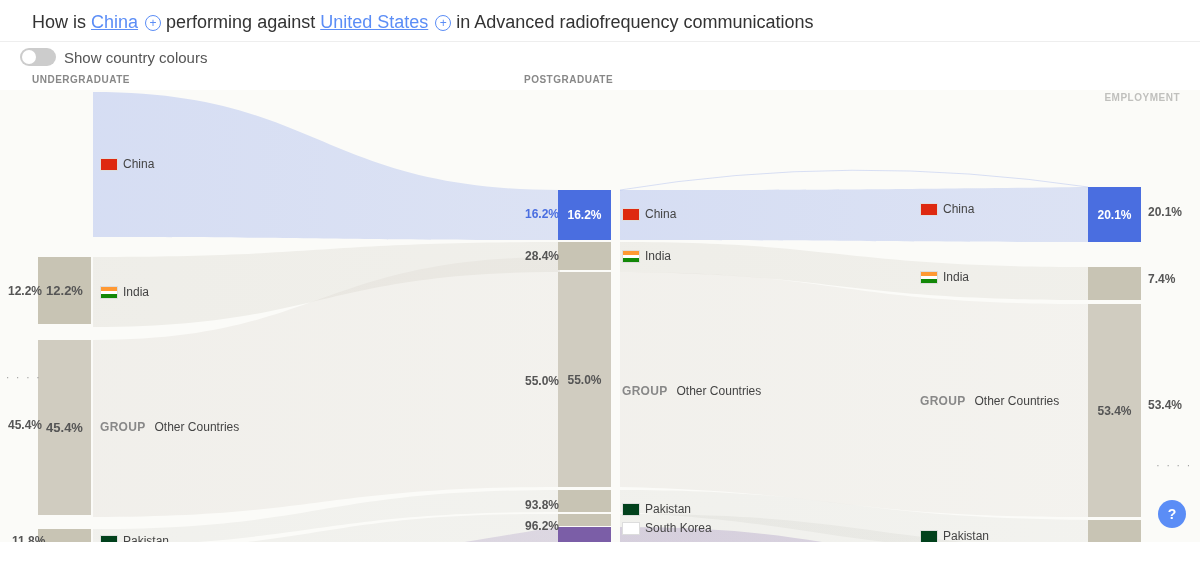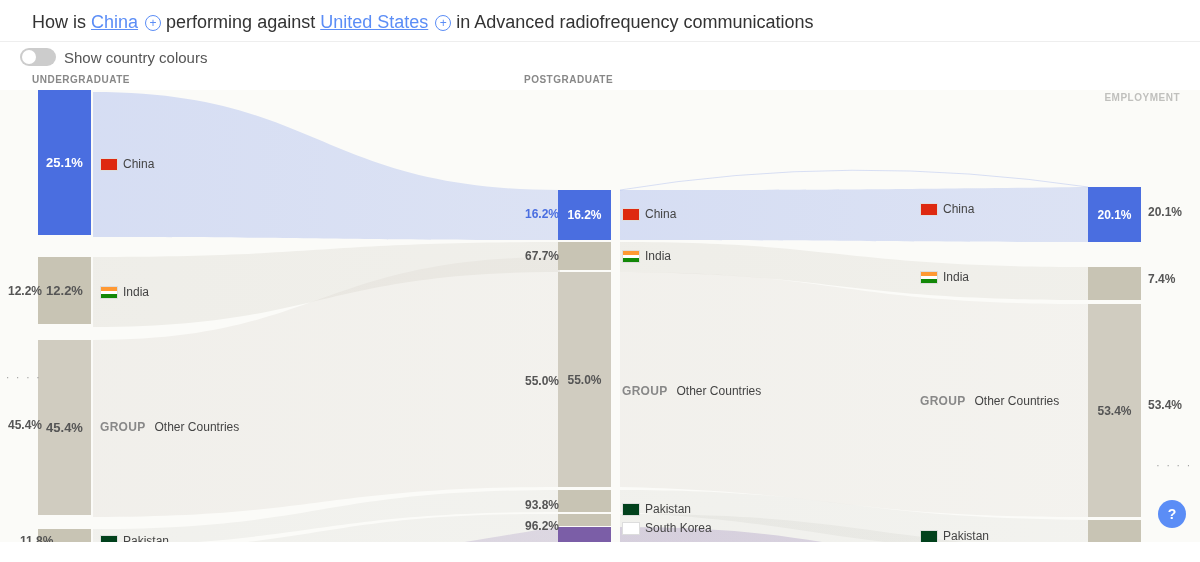--- a/index.html
+++ b/index.html
@@ -234,23 +234,20 @@
     <path d="M 620 442 C 840 442, 840 462, 1088 482 L 1088 512 C 840 512, 840 475, 620 475 Z" fill="url(#grad-sk)" opacity="0.45"></path>
 
     <path d="M 620 455 C 840 455, 840 490, 1088 498 L 1088 535 C 840 535, 840 510, 620 500 Z" fill="url(#grad-us)" opacity="0.65"></path>
 
     <path d="M 620 118 Q 850 80 1088 115" stroke="#4a6ee0" stroke-width="1" fill="none" opacity="0.2"></path>
 
     <path d="M 620 477 Q 850 500 1088 515" stroke="#7b5ea7" stroke-width="2.5" fill="none" opacity="0.5"></path>
     <path d="M 560 478 Q 300 490 93 515" stroke="#7b5ea7" stroke-width="2.5" fill="none" opacity="0.4"></path>
   </svg>
 
-  <div class="bar" style="left:38px; top:18px; width:53px; height:145px; background:#4a6ee0; font-size:13px;">
-    <span>25.1%</span>
-  </div>
 
   <div class="bar" style="left:38px; top:185px; width:53px; height:67px; background:#c8c4b4; color:#555; font-size:13px;">
     <span>12.2%</span>
   </div>
 
   <div class="bar" style="left:38px; top:268px; width:53px; height:175px; background:#d0ccc0; color:#555; font-size:13px;">
     <span>45.4%</span>
   </div>
 
   <div class="bar" style="left:38px; top:457px; width:53px; height:26px; background:#c8c4b4; color:#555; font-size:11px;">
@@ -268,21 +265,21 @@
     <span class="group-label">GROUP</span>
     <span style="margin-left:4px;">Other Countries</span>
   </div>
   <div class="country-label" style="left:100px; top:462px;">
     <span class="flag-icon flag-pakistan"></span>
     <span>Pakistan</span>
   </div>
 
   <span class="pct-label" style="left:8px; top:212px; color:#555;">12.2%</span>
   <span class="pct-label" style="left:8px; top:346px; color:#555;">45.4%</span>
-  <span class="pct-label" style="left:20px; top:462px; color:#555;">11.8%</span>
+  <span class="pct-label" style="left:12px; top:462px; color:#555;">11.8%</span>
 
   <div class="bar" style="left:558px; top:118px; width:53px; height:50px; background:#4a6ee0; font-size:12px;">
     <span>16.2%</span>
   </div>
 
   <div class="bar" style="left:558px; top:170px; width:53px; height:28px; background:#c8c4b4; color:#555; font-size:12px; align-items:center; justify-content:center;">
   </div>
 
   <div class="bar" style="left:558px; top:200px; width:53px; height:215px; background:#d0ccc0; color:#555; font-size:12px;">
     <span>55.0%</span>
@@ -292,21 +289,21 @@
   </div>
 
   <div class="bar" style="left:558px; top:442px; width:53px; height:12px; background:#c8c4b4;">
   </div>
 
   <div class="bar" style="left:558px; top:455px; width:53px; height:50px; background:#7b5ea7; font-size:12px;">
     
   </div>
 
   <span class="pct-label" style="left:525px; top:135px; color:#4a6ee0; font-weight:700;">16.2%</span>
-  <span class="pct-label" style="left:525px; top:177px; color:#555;">67.7%</span>
+  <span class="pct-label" style="left:525px; top:177px; color:#555;">28.4%</span>
   <span class="pct-label" style="left:525px; top:302px; color:#555;">55.0%</span>
   <span class="pct-label" style="left:525px; top:426px; color:#555;">93.8%</span>
   <span class="pct-label" style="left:525px; top:447px; color:#555;">96.2%</span>
 
   <div class="country-label" style="left:622px; top:135px;">
     <span class="flag-icon flag-china"></span>
     <span>China</span>
   </div>
   <div class="country-label" style="left:622px; top:177px;">
     <span class="flag-icon flag-india"></span>

